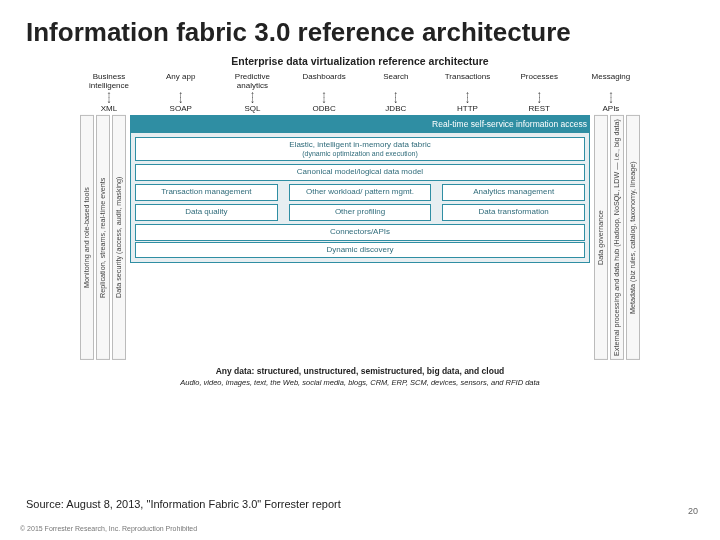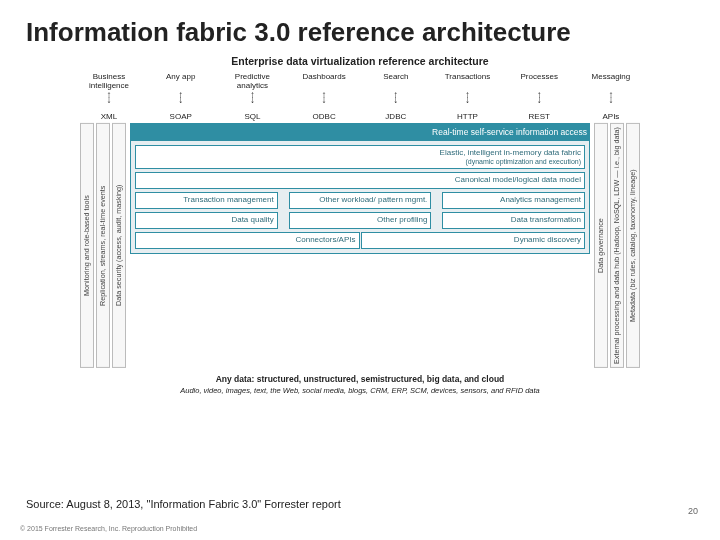--- a/index.html
+++ b/index.html
@@ -7,34 +7,34 @@
   .slide { width: 720px; height: 540px; position: relative; padding: 18px 26px 0 26px; }
   .title { font-size: 26px; font-weight: 700; line-height: 1.12; }
   .diagram-wrap { margin-top: 8px; display: flex; justify-content: center; }
   .diagram { width: 560px; }
   .diagram-title { text-align: center; font-size: 10.5px; font-weight: 700; margin-bottom: 6px; }
   .top-row { display: flex; justify-content: space-between; font-size: 8px; text-align: center; }
   .top-row div { width: 58px; line-height: 1.05; }
   .arrow-col { display: flex; flex-direction: column; align-items: center; font-size: 11px; line-height: 0.55; }
   .arrow-row { display: flex; justify-content: space-between; margin: 2px 0 0 0; }
   .arrow-row > div { width: 58px; text-align: center; }
-  .proto-row { display: flex; justify-content: space-between; font-size: 8px; text-align: center; margin-top: 9px; }
+  .proto-row { display: flex; justify-content: space-between; font-size: 8px; text-align: center; margin-top: 1px; }
   .proto-row div { width: 58px; }
   .core-flex { display: flex; align-items: stretch; margin-top: 2px; }
   .vstrip-group { display: flex; }
   .vstrip { writing-mode: vertical-rl; transform: rotate(180deg); font-size: 7.2px; text-align: center; padding: 3px 1px; border: 1px solid #bbb; background: #f7f7f7; color: #444; line-height: 1.05; margin-right: 2px; width: 14px; display: flex; align-items: center; justify-content: center; }
   .vstrip.last { margin-right: 0; }
   .core { flex: 1; display: flex; flex-direction: column; margin: 0 4px; }
   .teal-head { background: #2f8ea3; color: #fff; font-size: 8.5px; text-align: right; padding: 3px 2px; border: 1px solid #2f8ea3; }
   .core-body { background: #e7eef1; border: 1px solid #2f8ea3; border-top: 0; padding: 4px; display: flex; flex-direction: column; gap: 3px; }
-  .wbox { background: #fff; border: 1px solid #2f8ea3; font-size: 8px; color: #2f6b7a; text-align: right; padding: 3px 3px; line-height: 1.1; }
+  .wbox { background: #fff; border: 1px solid #2f8ea3; font-size: 8px; color: #2f6b7a; text-align: center; padding: 3px 3px; line-height: 1.1; }
   .wbox .sub { font-size: 7px; }
   .row3 { display: flex; gap: 11px; }
   .row3 .wbox { flex: 1; }
-  .row2 { display: flex; gap: 1px; }
+  .row2 { display: flex; gap: 1px; flex-direction: column; }
   .row2 .wbox { flex: 1; }
   .anydata-title { font-size: 8.5px; font-weight: 700; text-align: center; margin-top: 6px; }
   .anydata-sub { font-size: 7.5px; text-align: center; margin-top: 2px; font-style: italic; }
   .source { position: absolute; left: 26px; bottom: 30px; font-size: 11px; }
   .footer { position: absolute; left: 20px; bottom: 8px; font-size: 7px; color: #777; }
   .pagenum { position: absolute; right: 22px; bottom: 24px; font-size: 9px; color: #666; }
   .arrow-glyph { font-size: 10px; }
 </style>
 </head>
 <body>

